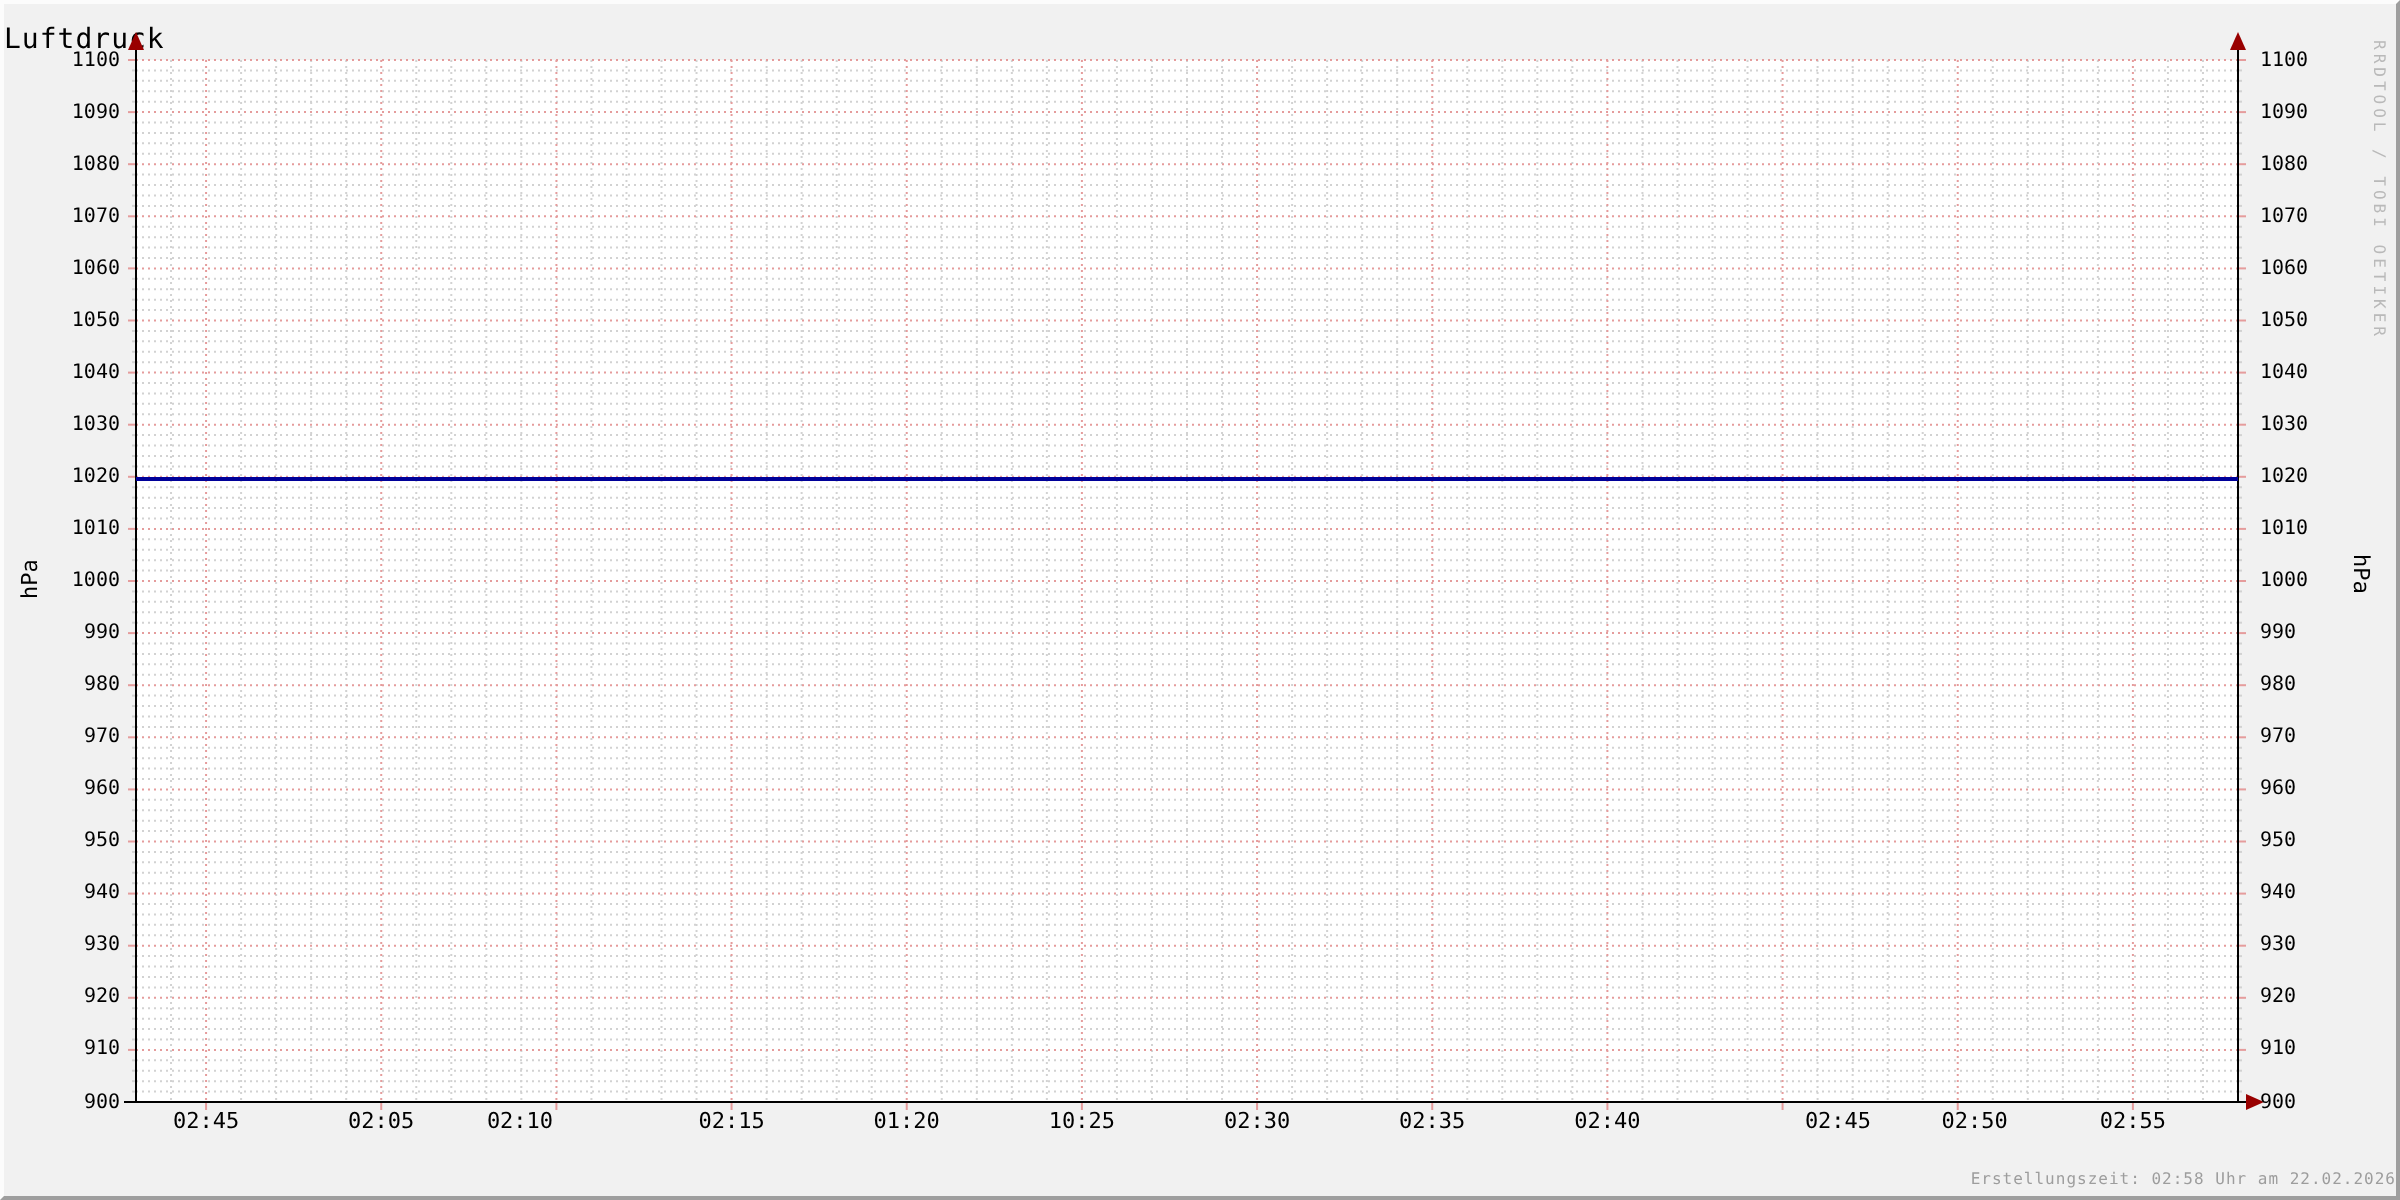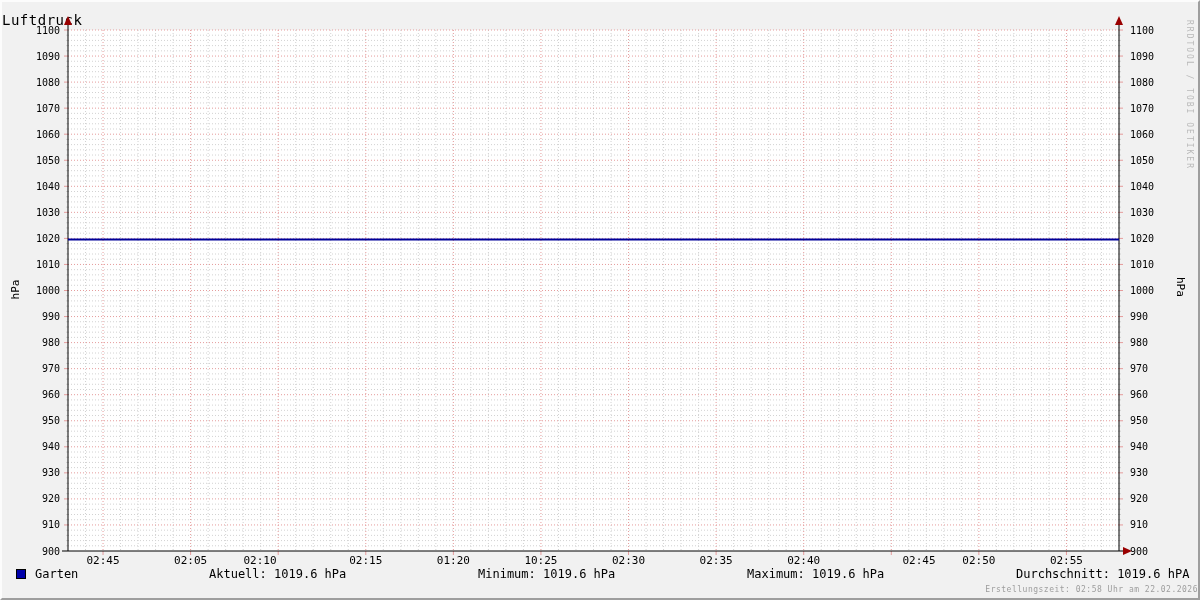--- a/index.html
+++ b/index.html
@@ -493,27 +493,19 @@
       <div class="xlab" style="left: 101.033px;">02:45</div>
       <div class="xlab" style="left: 188.617px;">02:05</div>
       <div class="xlab" style="left: 258px;">02:10</div>
       <div class="xlab" style="left: 363.783px;">02:15</div>
       <div class="xlab" style="left: 451.367px;">01:20</div>
       <div class="xlab" style="left: 538.95px;">10:25</div>
       <div class="xlab" style="left: 626.533px; text-align: center;">02:30</div>
       <div class="xlab" style="left: 714.117px;">02:35</div>
       <div class="xlab" style="left: 801.7px;">02:40</div>
       <div class="xlab" style="left: 917px;">02:45</div>
-      <div class="xlab" style="left: 976.867px;">02:50</div>
+      <div class="xlab" style="left: 976.867px; text-align: right;">02:50</div>
       <div class="xlab" style="left: 1064.45px; text-align: center;">02:55</div>
     </div>
 
-  <div class="legend-row">
-    <span class="legend-swatch" id="legend-swatch" style="background: rgb(0, 0, 170);"></span>
-    <span class="legend-name">Garten</span>
-    <span class="stat stat-0">Aktuell: 1019.6 hPa</span>
-    <span class="stat stat-1">Minimum: 1019.6 hPa</span>
-    <span class="stat stat-2">Maximum: 1019.6 hPa</span>
-    <span class="stat stat-3">Durchschnitt: 1019.6 hPA</span>
-  </div>
 
   <div class="footer-note">Erstellungszeit: 02:58 Uhr am 22.02.2026</div>
 </div>
 
 </body></html>

